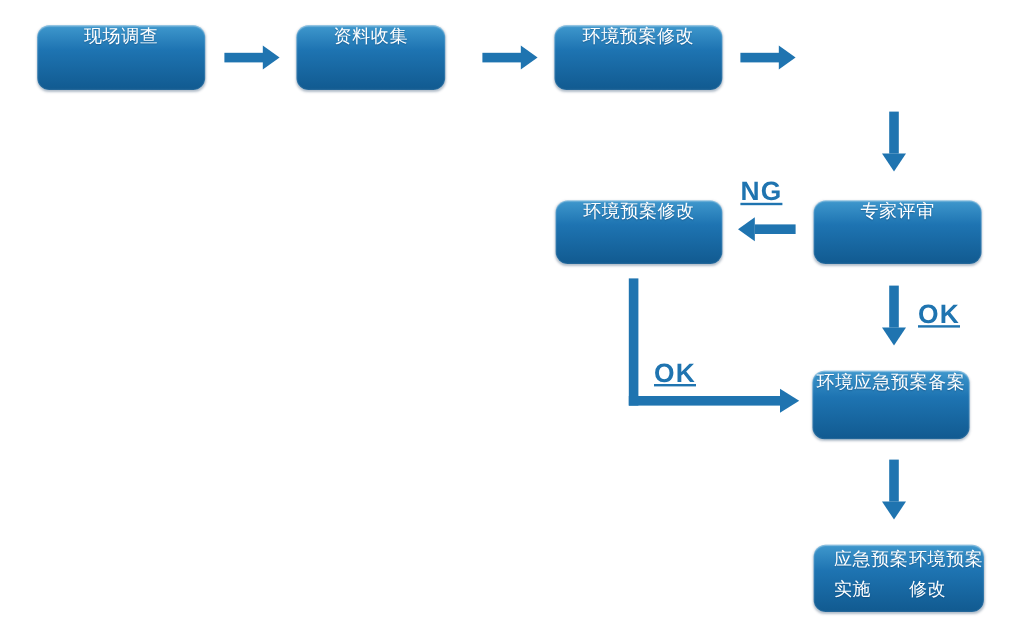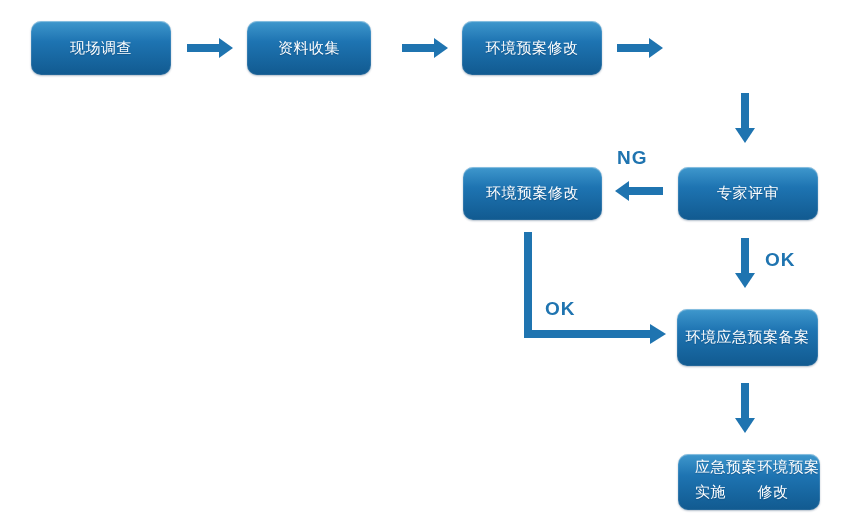--- a/index.html
+++ b/index.html
@@ -22,34 +22,33 @@
     overflow: hidden;
   }
   .node {
     position: absolute;
     background: linear-gradient(180deg, var(--box-top) 0%, var(--box-mid) 38%, var(--box-bottom) 100%);
     border-radius: 10px;
     color: #ffffff;
     font-size: 15px;
     letter-spacing: 0.5px;
     display: flex;
-    align-items: center;
     justify-content: center;
     box-shadow: inset 0 1px 1px rgba(255,255,255,0.35),
                 inset 0 0 0 1px rgba(255,255,255,0.08),
                 0 1px 2px rgba(0,40,80,0.30);
     text-shadow: 0 1px 1px rgba(0,40,80,0.35);
   }
   #n1 { left: 31px;  top: 21px;  width: 140px; height: 54px; }
   #n2 { left: 247px; top: 21px;  width: 124px; height: 54px; }
   #n3 { left: 462px; top: 21px;  width: 140px; height: 54px; }
   #n4 { left: 677px; top: 21px;  width: 143px; height: 54px; }
   #n5 { left: 463px; top: 167px; width: 139px; height: 53px; }
   #n6 { left: 678px; top: 167px; width: 140px; height: 53px; }
-  #n7 { left: 677px; top: 309px; width: 141px; height: 57px; }
+  #n7 { left: 677px; top: 309px; width: 131px; height: 57px; }
   #n8 {
     left: 678px; top: 454px; width: 142px; height: 56px;
     flex-direction: row;
     align-items: flex-start;
     justify-content: center;
     padding-left: 17px;
     box-sizing: border-box;
     line-height: 25px;
   }
 
@@ -113,22 +112,23 @@
     border-top: 10px solid transparent;
     border-bottom: 10px solid transparent;
     border-left: 16px solid var(--accent);
   }
 
   
   .edge-label {
     position: absolute;
     color: var(--accent);
     font-weight: bold;
-    font-size: 19px;
+    font-size: 22px;
     letter-spacing: 1px;
+    text-decoration: underline;
   }
   #lblNG  { left: 617px; top: 147px; }
   #lblOK1 { left: 765px; top: 249px; }
   #lblOK2 { left: 545px; top: 298px; }
 </style>
 </head>
 <body>
 
 <div class="canvas">
 

